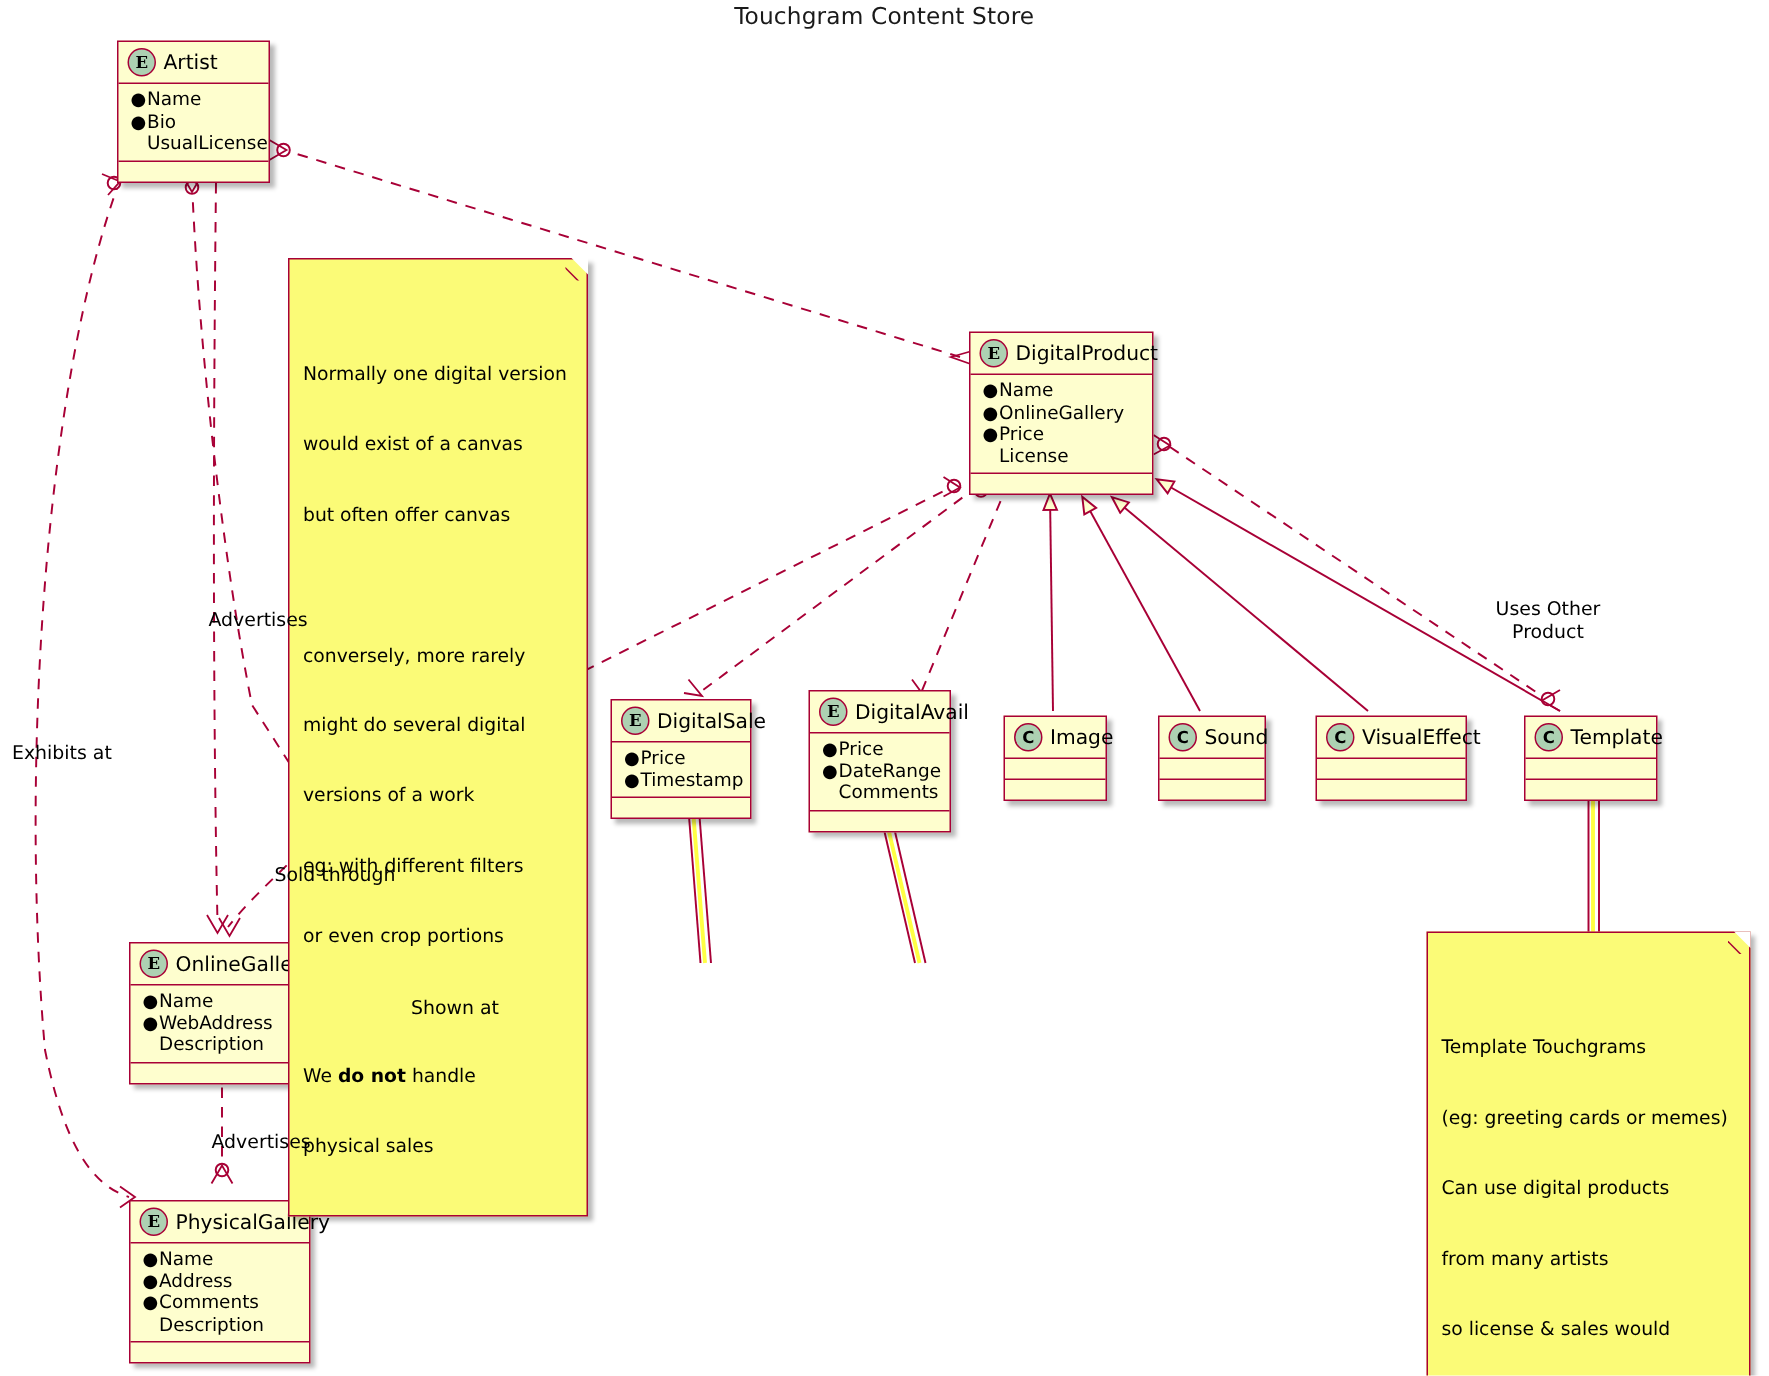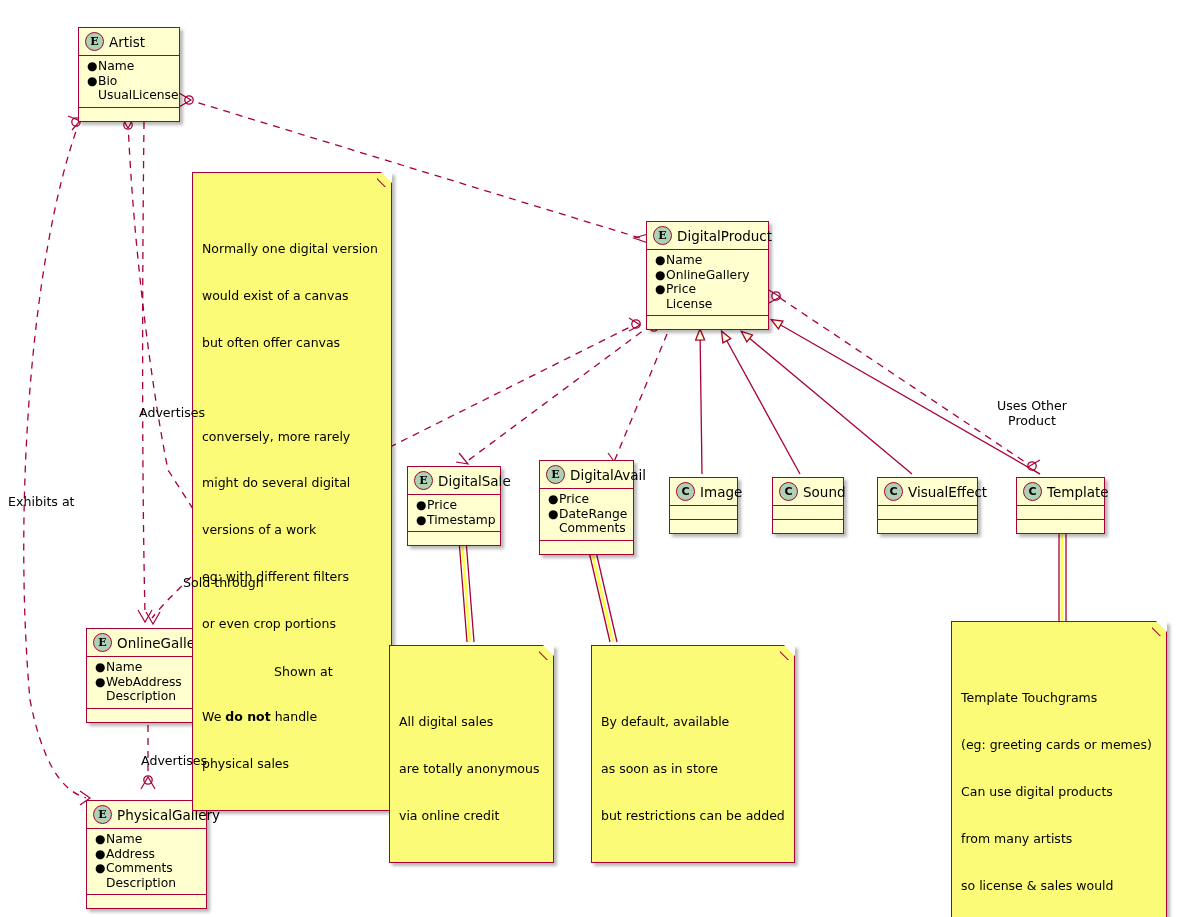--- a/index.html
+++ b/index.html
@@ -155,20 +155,21 @@
     line-height: 15px;
     text-align: right;
   }
   .edge-label.center { text-align: center; }
 </style>
 </head>
 <body>
 
 <div id="diagram-root">
 
+  <div class="diagram-title">Touchgram Content Store</div>
 
   <svg id="edge-layer" viewBox="0 0 1179 917" xmlns="http://www.w3.org/2000/svg">
     <defs>
       <marker id="hollow-tri" markerWidth="14" markerHeight="14" refX="11" refY="5.5" orient="auto" markerUnits="userSpaceOnUse">
         <path d="M1,1 L12,5.5 L1,10 z" fill="#FEFECE" stroke="#A80036" stroke-width="1.3"></path>
       </marker>
     </defs>
 
     <g stroke="#A80036" fill="none" stroke-width="1.3">
 
@@ -483,35 +484,21 @@
     <div>conversely, more rarely</div>
     <div>might do several digital</div>
     <div>versions of a work</div>
     <div>eg: with different filters</div>
     <div>or even crop portions</div>
     <div>&nbsp;</div>
     <div>We <span class="note-strong">do not</span> handle</div>
     <div>physical sales</div>
   </div>
 
-  <div class="uml-note" style="left:389px; top:645px; width:165px;">
-    <span class="note-fold"></span>
-    <span class="note-fold-line"></span>
-    <div>All digital sales</div>
-    <div>are totally anonymous</div>
-    <div>via online credit</div>
-  </div>
-
-  <div class="uml-note" style="left:591px; top:645px; width:204px;">
-    <span class="note-fold"></span>
-    <span class="note-fold-line"></span>
-    <div>By default, available</div>
-    <div>as soon as in store</div>
-    <div>but restrictions can be added</div>
-  </div>
+
 
   <div class="uml-note" style="left:951px; top:621px; width:216px;">
     <span class="note-fold"></span>
     <span class="note-fold-line"></span>
     <div>Template Touchgrams</div>
     <div>(eg: greeting cards or memes)</div>
     <div>Can use digital products</div>
     <div>from many artists</div>
     <div>so license &amp; sales would</div>
     

